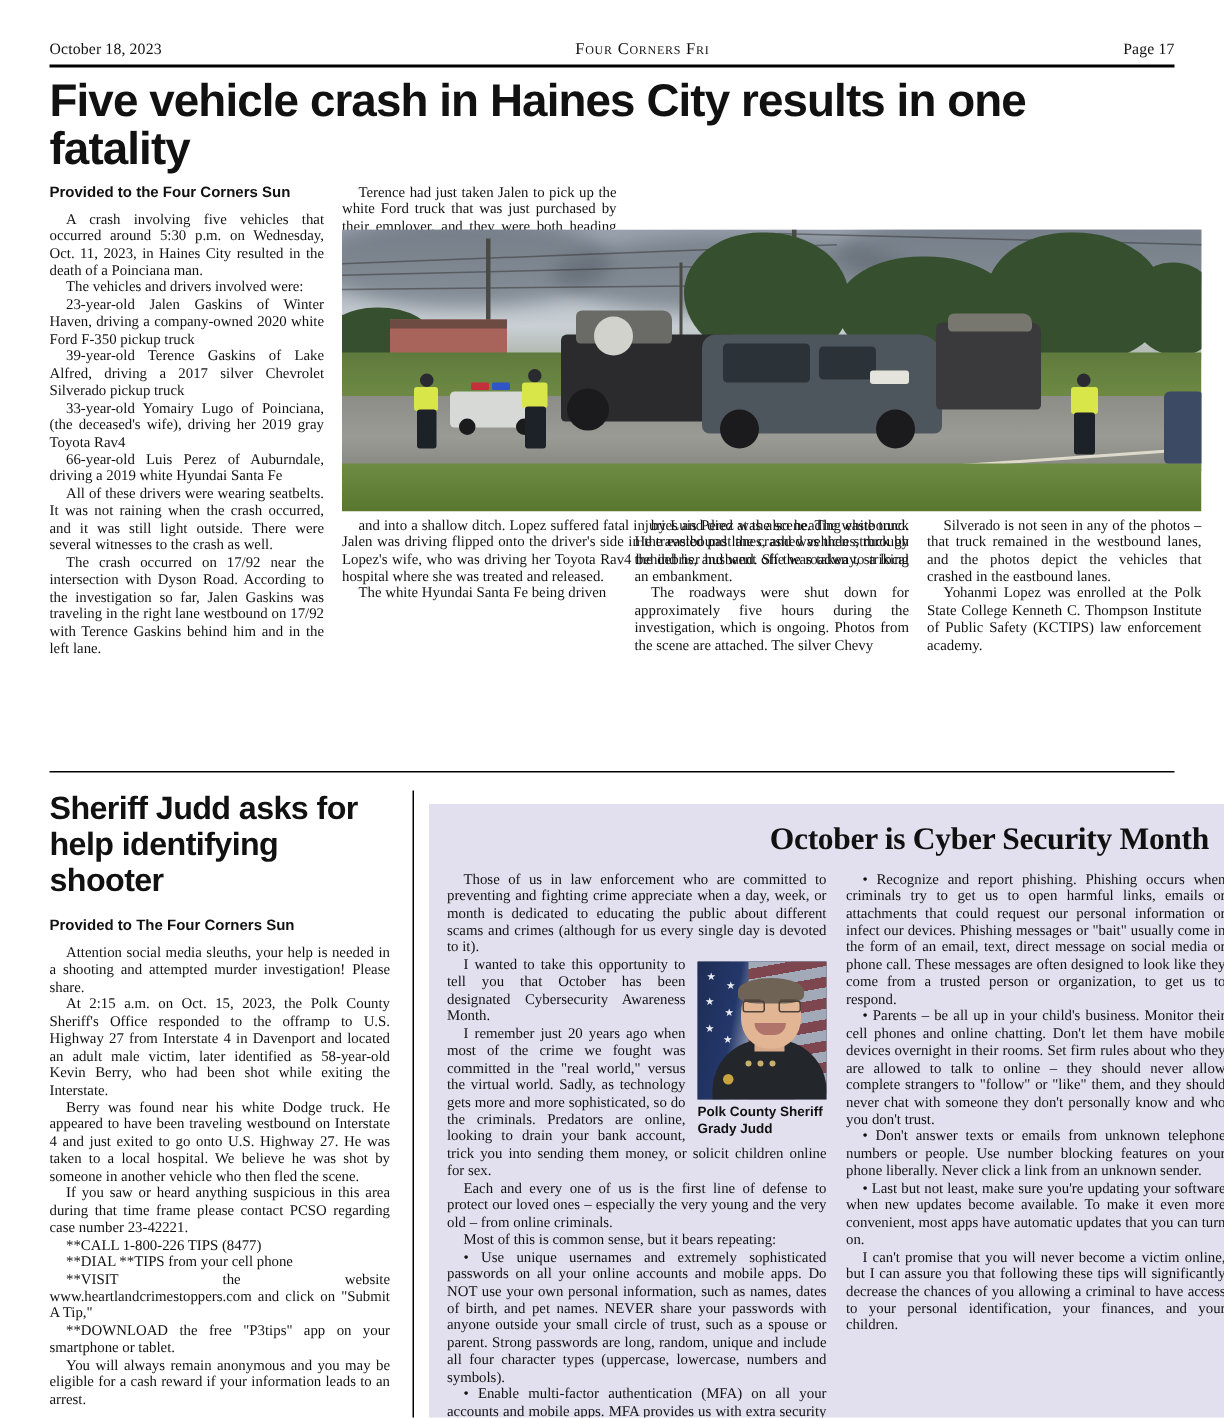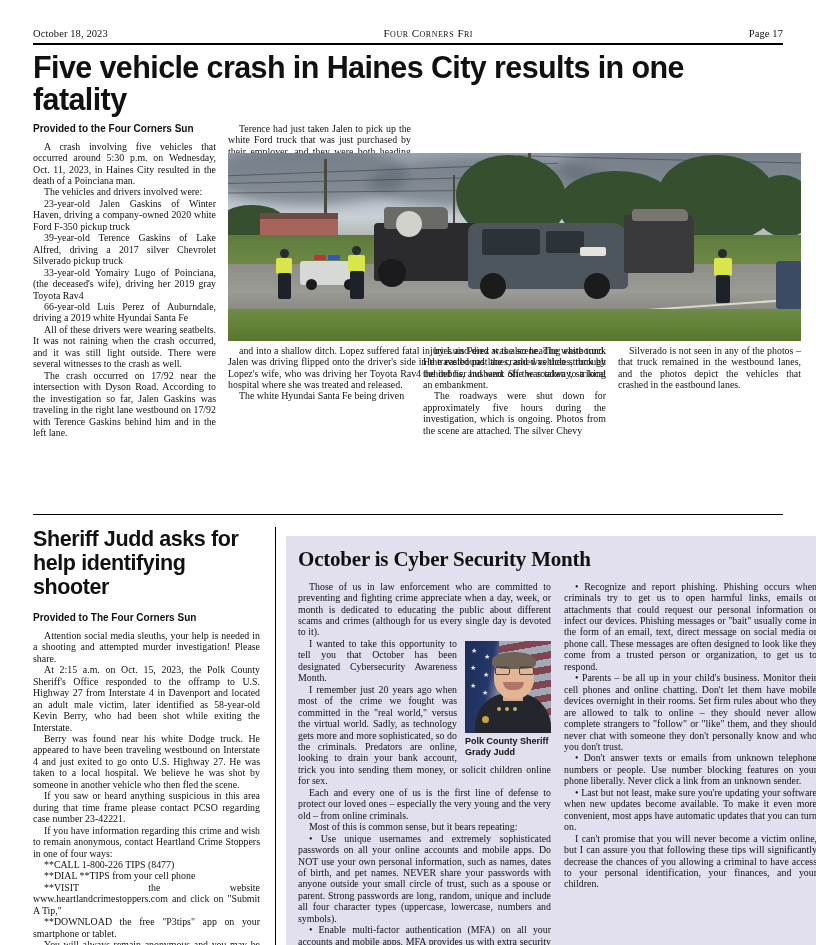--- a/index.html
+++ b/index.html
@@ -179,20 +179,21 @@
     background: #e2e0ee;
     box-sizing: border-box;
     padding: 11px 10px 0 10px;
   }
   .headline-cyber {
     font-family: "Liberation Serif", serif;
     font-weight: bold;
     font-size: 21px;
     letter-spacing: -0.2px;
     margin: 0 0 9px 2px;
+    text-align: right;
   }
   .cyber-cols { position: relative; }
   .cyb-c1 { position: absolute; left: 2px;  top: 0; width: 253px; }
   .cyb-c2 { position: absolute; left: 268px; top: 0; width: 253px; }
 
   .sheriff-figure {
     float: right;
     width: 86px;
     margin: 3px 0 2px 8px;
   }
@@ -352,37 +353,37 @@
     <div class="col c3" style="top:222px;">
       <p class="bt" style="visibility:hidden">.</p>
     </div>
     <div style="position:absolute;left:390px;top:222px;width:183px;">
       <p class="bt">by Luis Perez was also heading eastbound. He traveled past the crashed vehicles, through the debris, and went off the roadway, striking an embankment.</p>
       <p class="bt">The roadways were shut down for approximately five hours during the investigation, which is ongoing. Photos from the scene are attached. The silver Chevy</p>
     </div>
 
     <div style="position:absolute;left:585px;top:222px;width:183px;">
       <p class="bt">Silverado is not seen in any of the photos – that truck remained in the westbound lanes, and the photos depict the vehicles that crashed in the eastbound lanes.</p>
+      <p class="bt">Yohanmi Lopez was enrolled at the Polk State College Kenneth C. Thompson Institute of Public Safety (KCTIPS) law enforcement academy.</p>
     </div>
   </div>
 
   <div class="rule-thin" style="margin-top:6px;"></div>
 
   <div class="lower">
 
     <div class="vsep" style="left:242px;height:460px;"></div>
 
     <div style="width:227px;">
       <h2 class="headline-sec">Sheriff Judd asks for help identifying shooter</h2>
       <div class="byline">Provided to The Four Corners Sun</div>
       <p class="bt">Attention social media sleuths, your help is needed in a shooting and attempted murder investigation! Please share.</p>
       <p class="bt">At 2:15 a.m. on Oct. 15, 2023, the Polk County Sheriff's Office responded to the offramp to U.S. Highway 27 from Interstate 4 in Davenport and located an adult male victim, later identified as 58-year-old Kevin Berry, who had been shot while exiting the Interstate.</p>
       <p class="bt">Berry was found near his white Dodge truck. He appeared to have been traveling westbound on Interstate 4 and just exited to go onto U.S. Highway 27. He was taken to a local hospital. We believe he was shot by someone in another vehicle who then fled the scene.</p>
       <p class="bt">If you saw or heard anything suspicious in this area during that time frame please contact PCSO regarding case number 23-42221.</p>
-      <p class="bt">If you have information regarding this crime and wish to remain anonymous, contact Heartland Crime Stoppers in one of four ways:</p>
       <p class="bt">**CALL 1-800-226 TIPS (8477)</p>
       <p class="bt">**DIAL **TIPS from your cell phone</p>
       <p class="bt">**VISIT the website www.heartlandcrimestoppers.com and click on "Submit A Tip,"</p>
       <p class="bt">**DOWNLOAD the free "P3tips" app on your smartphone or tablet.</p>
       <p class="bt">You will always remain anonymous and you may be eligible for a cash reward if your information leads to an arrest.</p>
     </div>
 
     <div class="cyberbox">
       <h2 class="headline-cyber">October is Cyber Security Month</h2>
 

